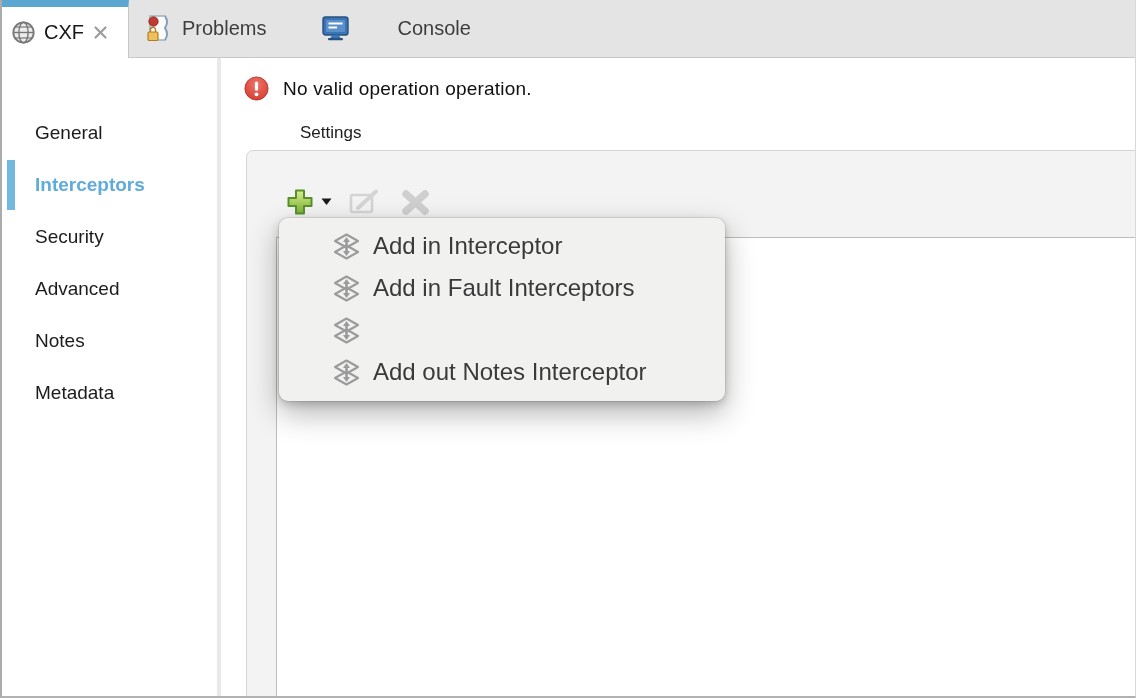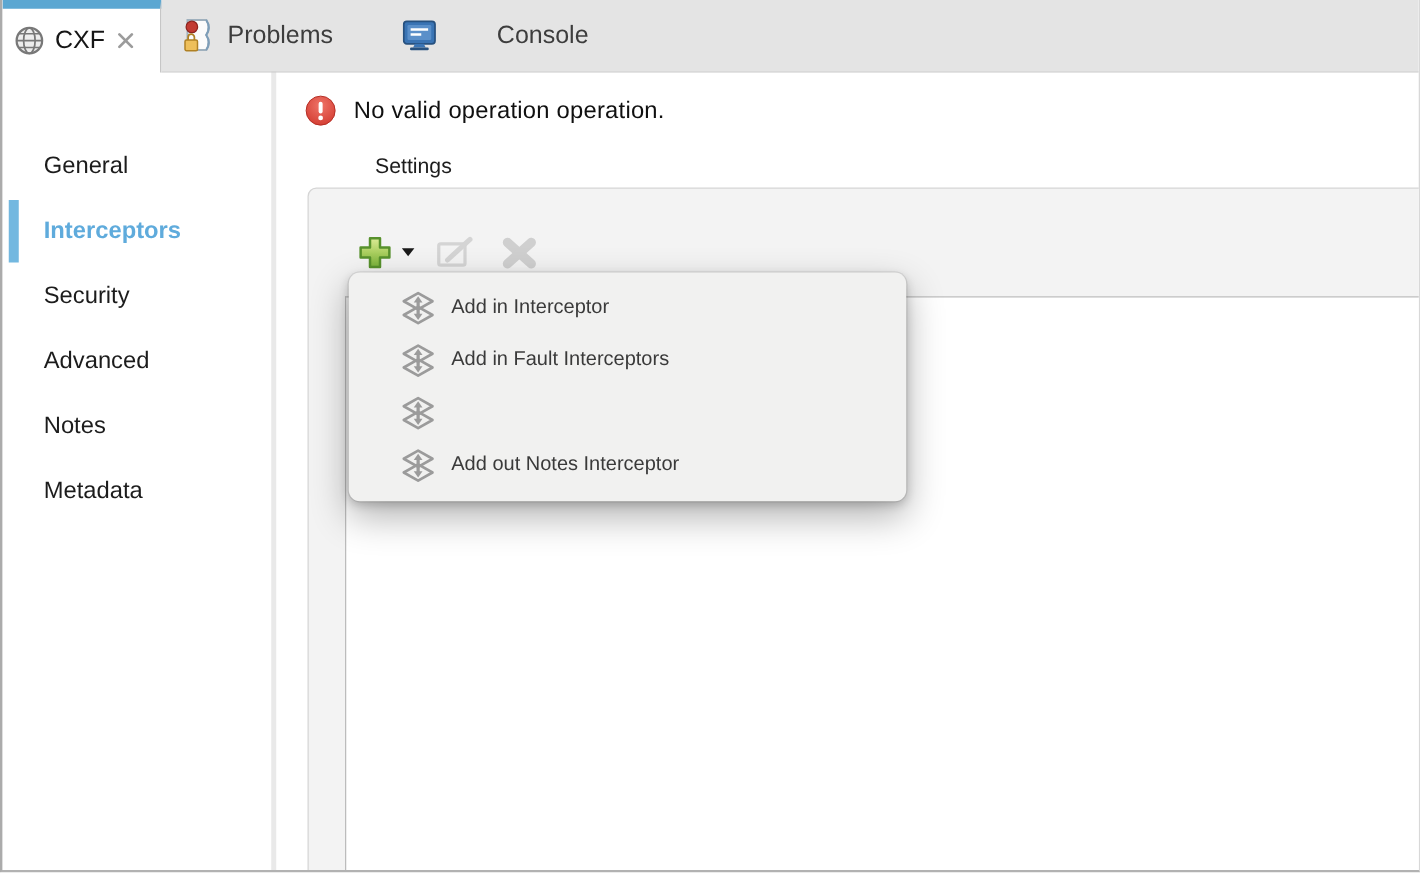--- a/index.html
+++ b/index.html
@@ -42,21 +42,21 @@
   .table-area{
     position:absolute;left:29px;top:86px;right:0;bottom:0;background:#ffffff;
     border-left:1px solid #bcbcbc;border-top:1px solid #bcbcbc;
   }
   
   .add-menu{
     position:absolute;left:58px;top:160px;width:446px;height:183px;box-sizing:border-box;
     background:#f1f1f0;border-radius:9px;padding-top:7px;z-index:20;
     box-shadow:0 0 0 1px rgba(0,0,0,.08),0 12px 30px rgba(0,0,0,.30),0 3px 8px rgba(0,0,0,.18);
   }
-  .menu-item{height:42px;display:flex;align-items:center;padding-left:42px;gap:13px;font-size:16px;color:#3a3a3a;cursor:default;text-align:center;}
+  .menu-item{height:42px;display:flex;align-items:center;padding-left:54px;gap:13px;font-size:24px;color:#3a3a3a;cursor:default;text-align:center;}
 </style>
 </head>
 <body>
 
 <div class="window">
 
   <div class="tabbar">
     <div class="tab-active">
       <span class="icon">
         <svg width="25" height="25" viewBox="0 0 25 25">

